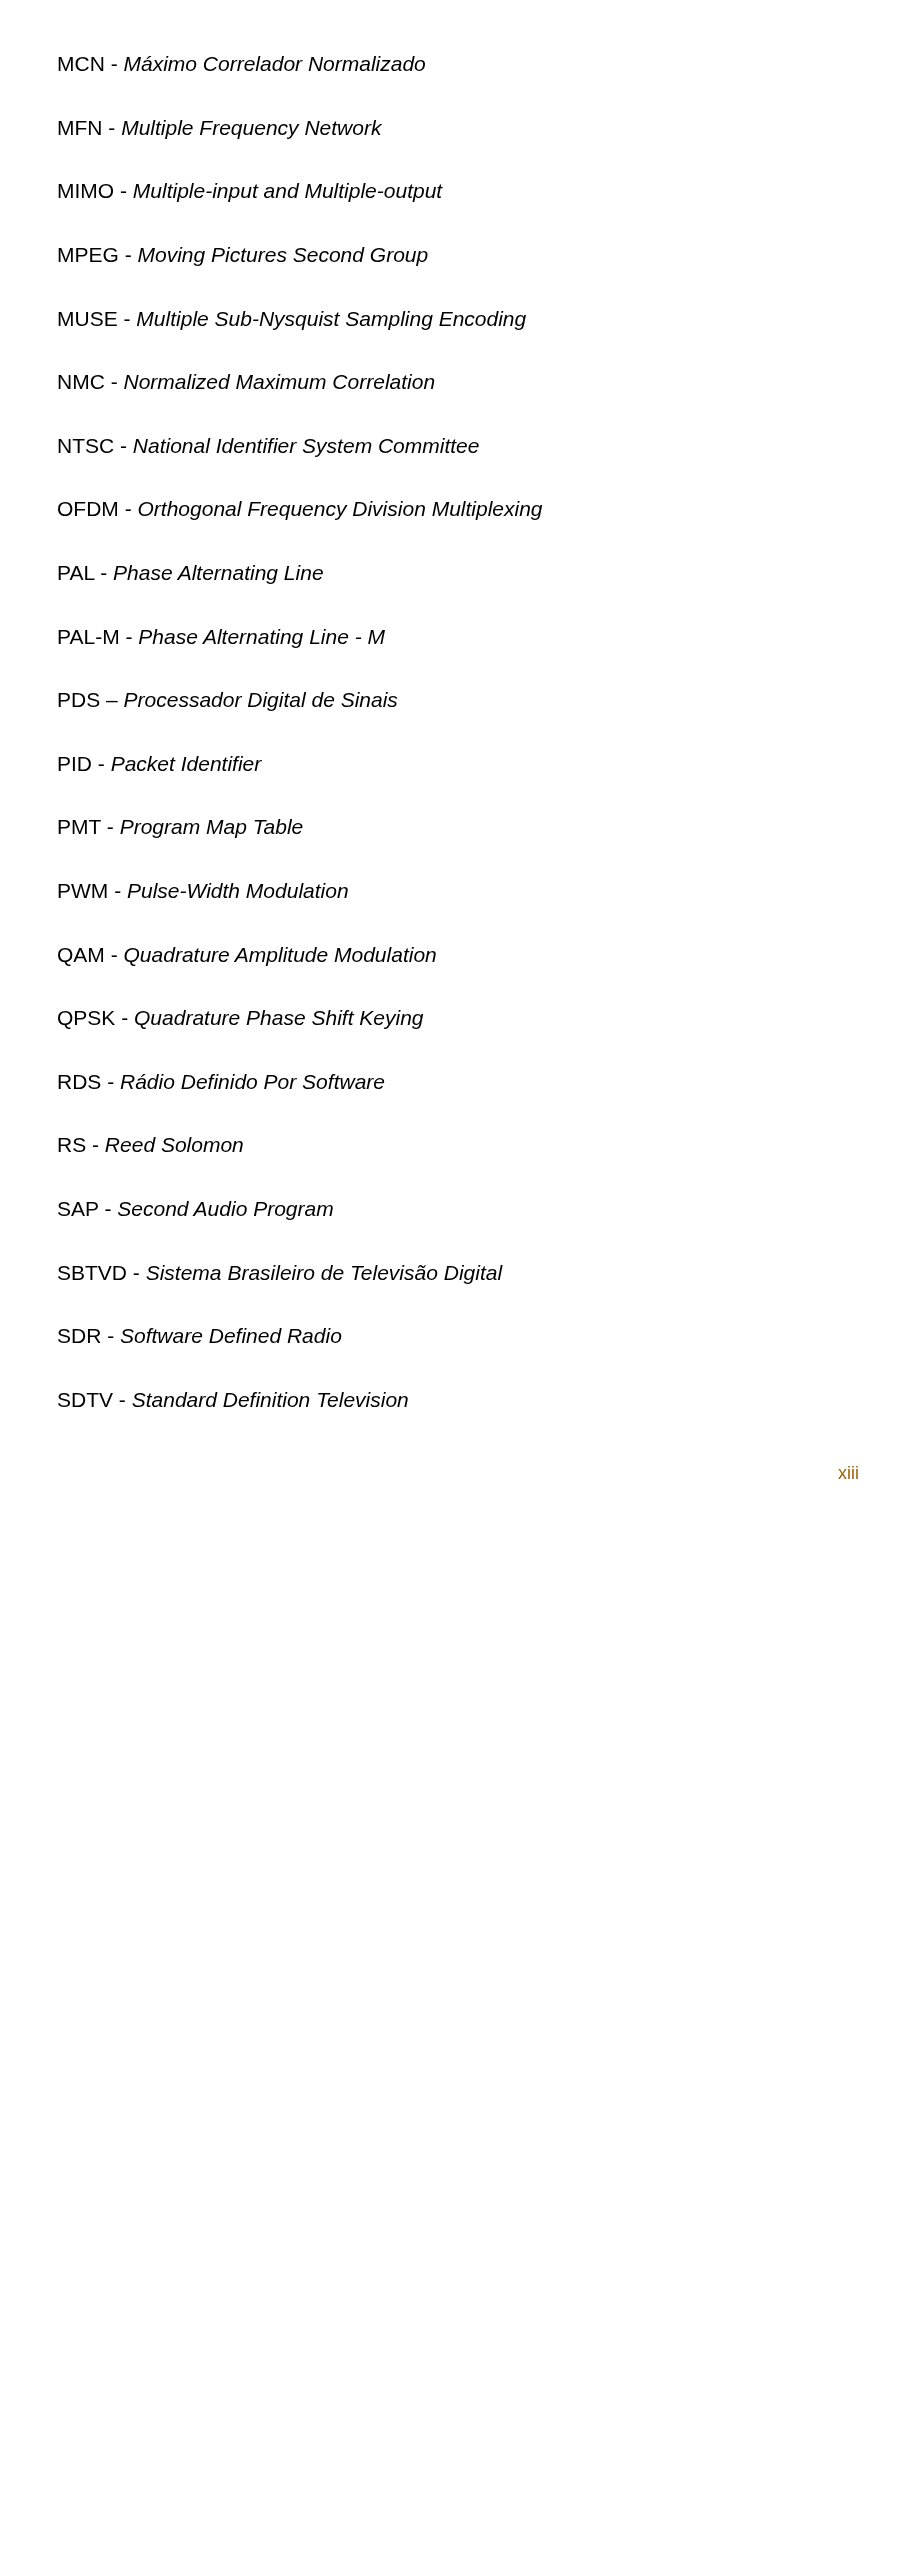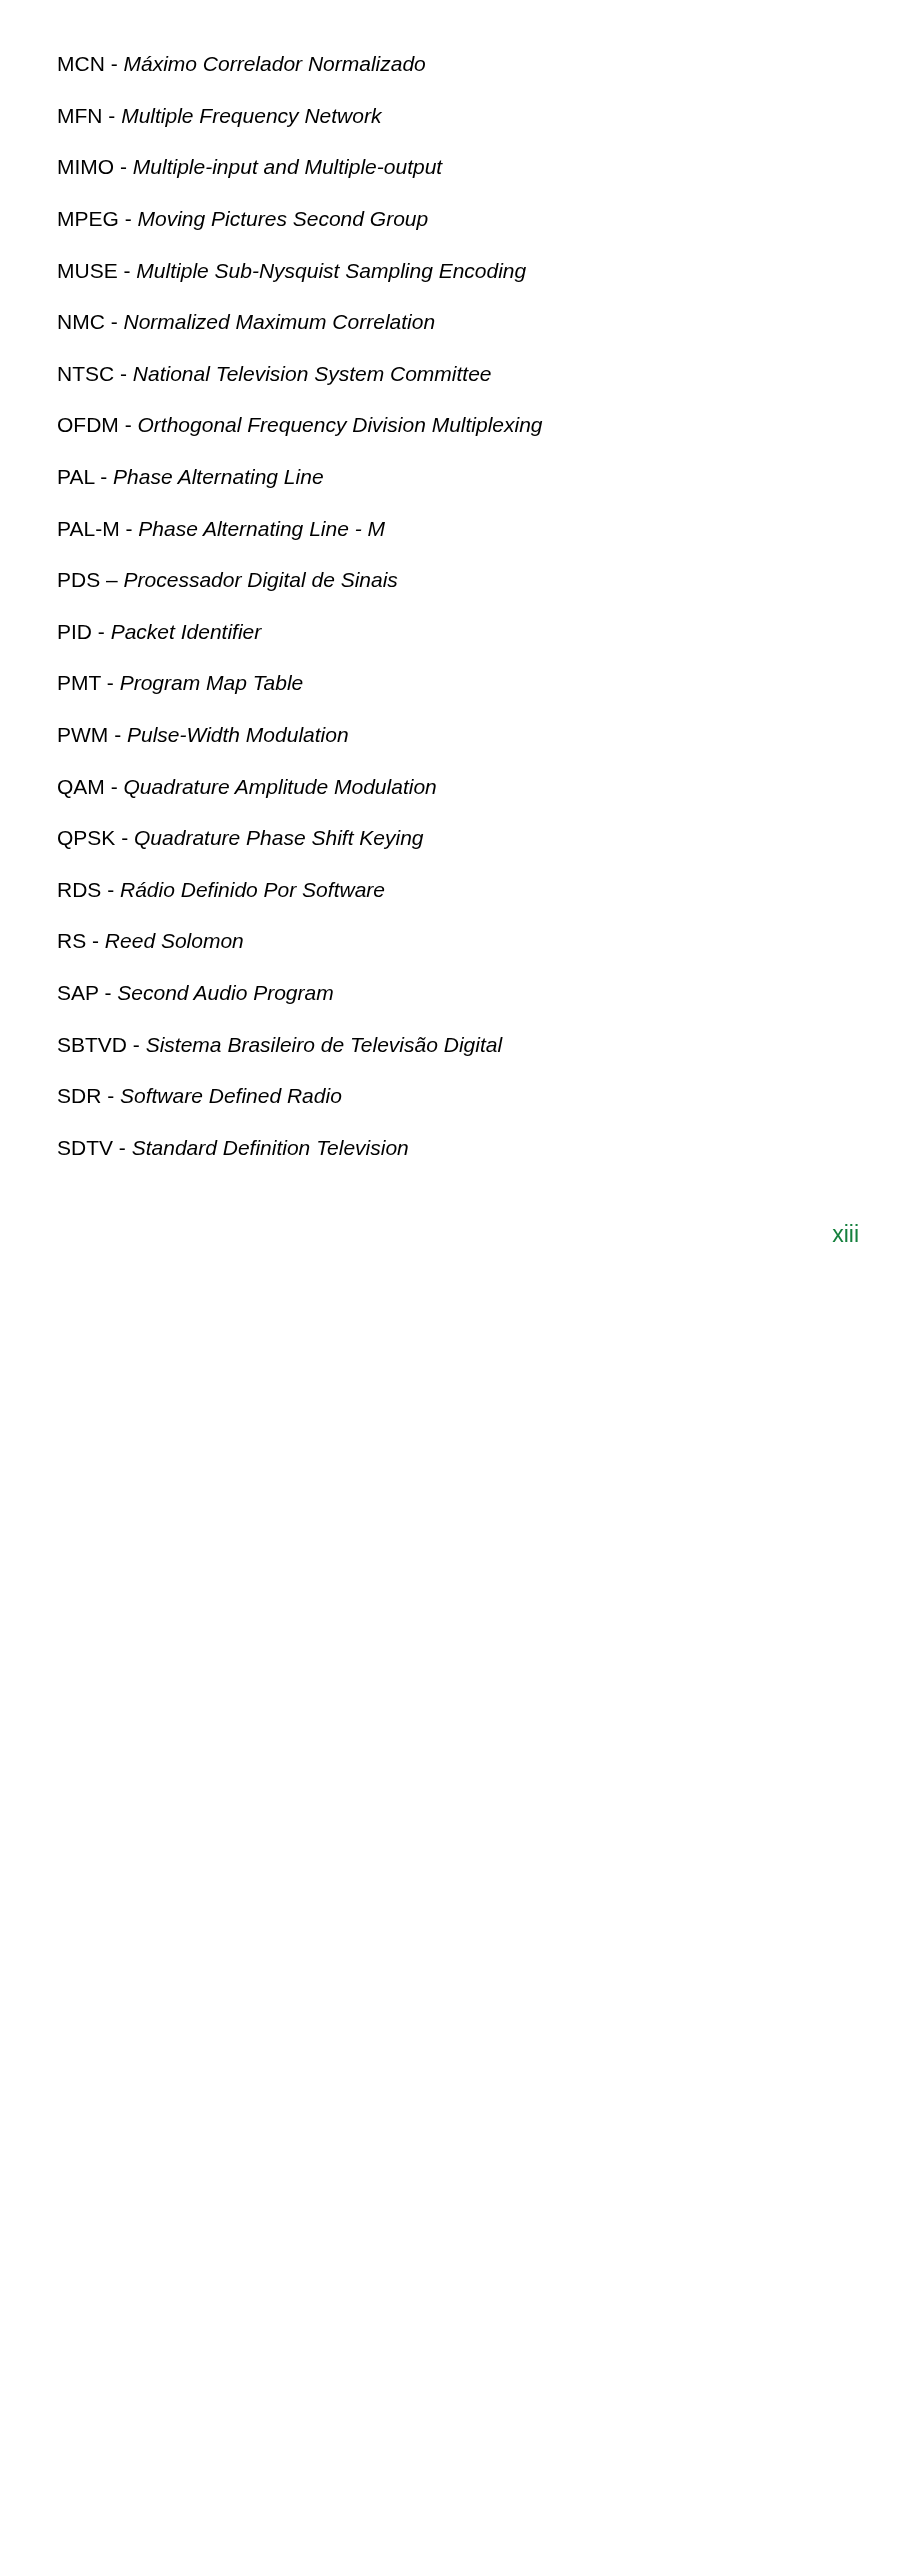--- a/index.html
+++ b/index.html
@@ -12,21 +12,21 @@
       background: #ffffff;
       font-family: Arial, sans-serif;
       width: 916px;
       min-height: 2576px;
       padding: 38px 57px 57px 57px;
     }
 
     .acronym-list {
       display: flex;
       flex-direction: column;
-      gap: 0;
+      gap: 12px;
     }
 
     .acronym-item {
       font-size: 21px;
       line-height: 1.0;
       padding: 15.3px 0 15.3px 0;
       color: #000000;
     }
 
     .acronym-item .acronym-key {
@@ -37,36 +37,36 @@
     .acronym-item .acronym-dash {
       font-style: normal;
     }
 
     .acronym-item .acronym-value {
       font-style: italic;
     }
 
     .page-number {
       text-align: right;
-      font-size: 23px;
-      color: #15803d;
-      margin-top: 48px;
+      font-size: 18px;
+      color: #a16207;
+      margin-top: 38px;
     }
   </style>
 </head>
 <body>
 
 <div class="acronym-list">
 <div class="acronym-item"><span class="acronym-key">MCN</span><span class="acronym-dash"> - </span><span class="acronym-value">Máximo Correlador Normalizado</span></div>
     <div class="acronym-item"><span class="acronym-key">MFN</span><span class="acronym-dash"> - </span><span class="acronym-value">Multiple Frequency Network</span></div>
     <div class="acronym-item"><span class="acronym-key">MIMO</span><span class="acronym-dash"> - </span><span class="acronym-value">Multiple-input and Multiple-output</span></div>
     <div class="acronym-item"><span class="acronym-key">MPEG</span><span class="acronym-dash"> - </span><span class="acronym-value">Moving Pictures Second Group</span></div>
     <div class="acronym-item"><span class="acronym-key">MUSE</span><span class="acronym-dash"> - </span><span class="acronym-value">Multiple Sub-Nysquist Sampling Encoding</span></div>
     <div class="acronym-item"><span class="acronym-key">NMC</span><span class="acronym-dash"> - </span><span class="acronym-value">Normalized Maximum Correlation</span></div>
-    <div class="acronym-item"><span class="acronym-key">NTSC</span><span class="acronym-dash"> - </span><span class="acronym-value">National Television System Committee</span></div>
+    <div class="acronym-item"><span class="acronym-key">NTSC</span><span class="acronym-dash"> - </span><span class="acronym-value">National Identifier System Committee</span></div>
     <div class="acronym-item"><span class="acronym-key">OFDM</span><span class="acronym-dash"> - </span><span class="acronym-value">Orthogonal Frequency Division Multiplexing</span></div>
     <div class="acronym-item"><span class="acronym-key">PAL</span><span class="acronym-dash"> - </span><span class="acronym-value">Phase Alternating Line</span></div>
     <div class="acronym-item"><span class="acronym-key">PAL-M</span><span class="acronym-dash"> - </span><span class="acronym-value">Phase Alternating Line - M</span></div>
     <div class="acronym-item"><span class="acronym-key">PDS</span><span class="acronym-dash"> – </span><span class="acronym-value">Processador Digital de Sinais</span></div>
     <div class="acronym-item"><span class="acronym-key">PID</span><span class="acronym-dash"> - </span><span class="acronym-value">Packet Identifier</span></div>
     <div class="acronym-item"><span class="acronym-key">PMT</span><span class="acronym-dash"> - </span><span class="acronym-value">Program Map Table</span></div>
     <div class="acronym-item"><span class="acronym-key">PWM</span><span class="acronym-dash"> - </span><span class="acronym-value">Pulse-Width Modulation</span></div>
     <div class="acronym-item"><span class="acronym-key">QAM</span><span class="acronym-dash"> - </span><span class="acronym-value">Quadrature Amplitude Modulation</span></div>
     <div class="acronym-item"><span class="acronym-key">QPSK</span><span class="acronym-dash"> - </span><span class="acronym-value">Quadrature Phase Shift Keying</span></div>
     <div class="acronym-item"><span class="acronym-key">RDS</span><span class="acronym-dash"> - </span><span class="acronym-value">Rádio Definido Por Software</span></div>

